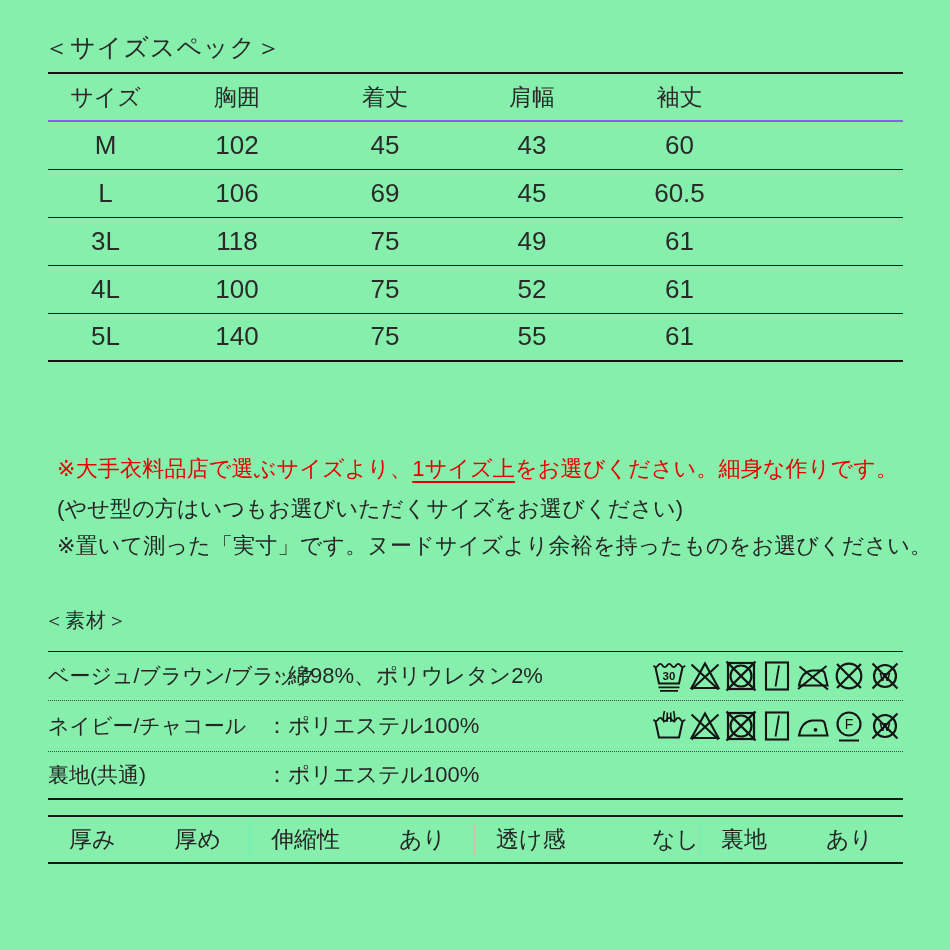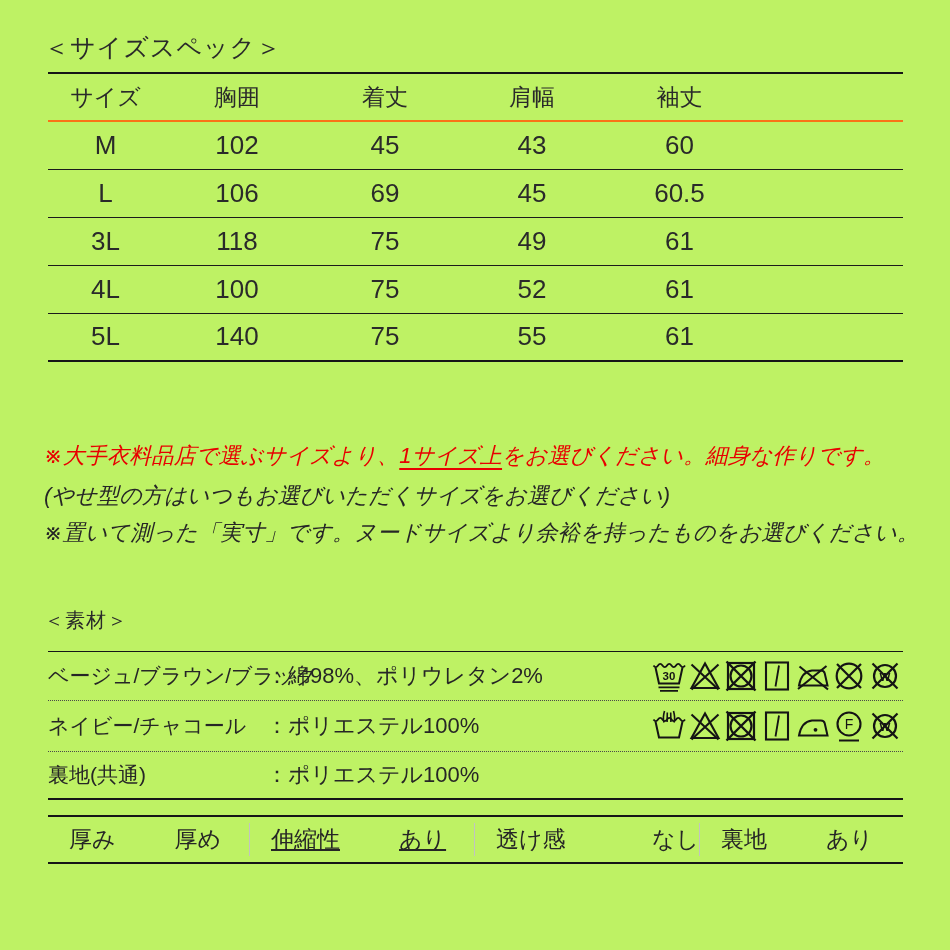--- a/index.html
+++ b/index.html
@@ -1,31 +1,31 @@
 <!DOCTYPE html>
 <html><head>
 <meta charset="utf-8">
 <style>
   html,body{margin:0;padding:0;background:#fff;}
   .page{
-    position:relative;width:950px;height:950px;background:#bef264;
+    position:relative;width:950px;height:950px;background:#86efac;
     font-family:"Liberation Sans","DejaVu Sans",sans-serif;
     color:#242424;overflow:hidden;
   }
   .page *{box-sizing:border-box;}
   h2{margin:0;font-weight:400;}
-  p{margin:0;font-style:italic;}
+  p{margin:13px;}
 
   .title{position:absolute;left:44px;top:31px;font-size:25px;letter-spacing:1px;color:#2a2a2a;}
 
   
   .size-table{position:absolute;left:48px;top:72px;width:855px;border-collapse:collapse;table-layout:fixed;
     border-top:2px solid #161616;border-bottom:2px solid #161616;}
   .size-table th{height:48px;font-weight:400;font-size:23px;text-align:center;vertical-align:middle;color:#2a2a2a;}
-  .size-table thead tr{border-bottom:2px solid #f97316;}
+  .size-table thead tr{border-bottom:2px solid #8b5cf6;}
   .size-table td{height:48px;font-size:26px;text-align:center;vertical-align:middle;color:#2a2a2a;}
   .size-table tbody tr{border-bottom:1.4px solid #1b1b1b;}
 
   
   .note{position:absolute;left:44px;font-size:22px;color:#262626;letter-spacing:0.2px;white-space:nowrap;}
   .note-red{top:441px;color:#e80000;}
   .note-red .ul{text-decoration:underline;text-underline-offset:5px;text-decoration-thickness:1.5px;}
   .note-slim{top:481px;}
   .note-measure{top:518px;}
 
@@ -39,21 +39,21 @@
   .material-label{width:218px;font-size:21px;color:#262626;white-space:nowrap;}
   .material-value{font-size:22px;color:#262626;white-space:nowrap;}
   .care-icons{display:flex;margin-left:auto;align-items:center;}
   .care-icon{display:inline-flex;width:36px;height:36px;}
 
   
   .spec-bar{position:absolute;left:48px;top:815px;width:855px;height:49px;
     border-top:2px solid #161616;border-bottom:2px solid #161616;display:flex;align-items:stretch;}
   .spec-cell{display:flex;align-items:center;padding-left:21px;font-size:23px;color:#262626;white-space:nowrap;gap:46px;}
   .spec-cell .lbl{margin-right:13px;}
-  .c1{width:201px;}.c2{width:224px;text-decoration:underline;}.c3{width:224px;justify-content:space-between;}.c4{flex:1;}
+  .c1{width:201px;}.c2{width:224px;}.c3{width:224px;justify-content:space-between;}.c4{flex:1;}
   .spec-divider{width:1px;height:33px;background:#c2c2c2;align-self:center;}
 </style>
 </head>
 <body>
 
 <div class="page">
 
   <h2 class="title">＜サイズスペック＞</h2>
 
   <table class="size-table">

